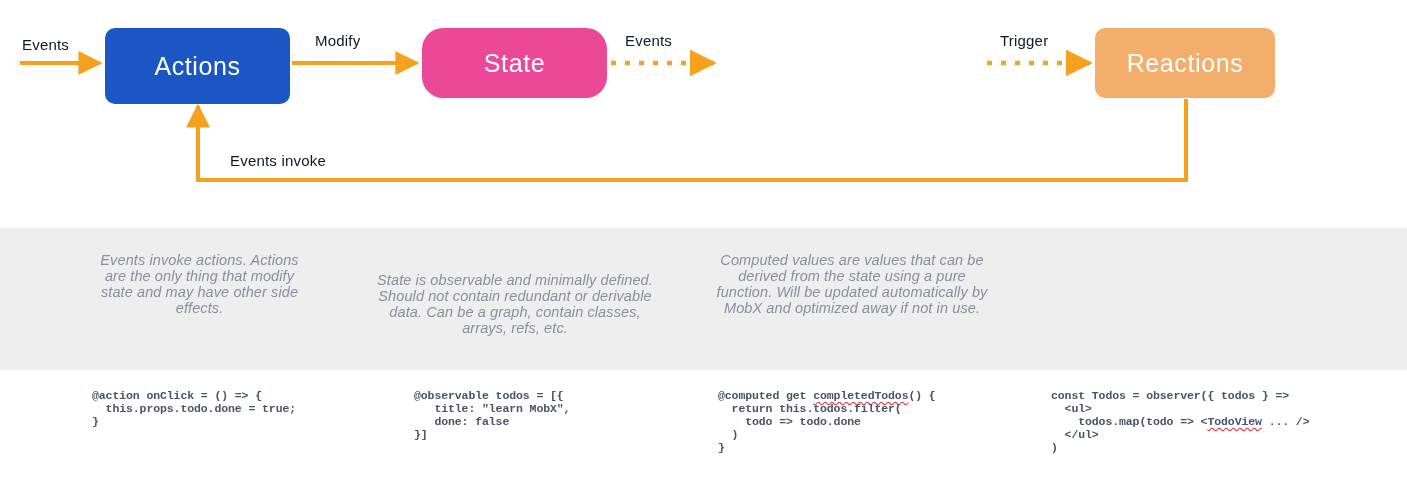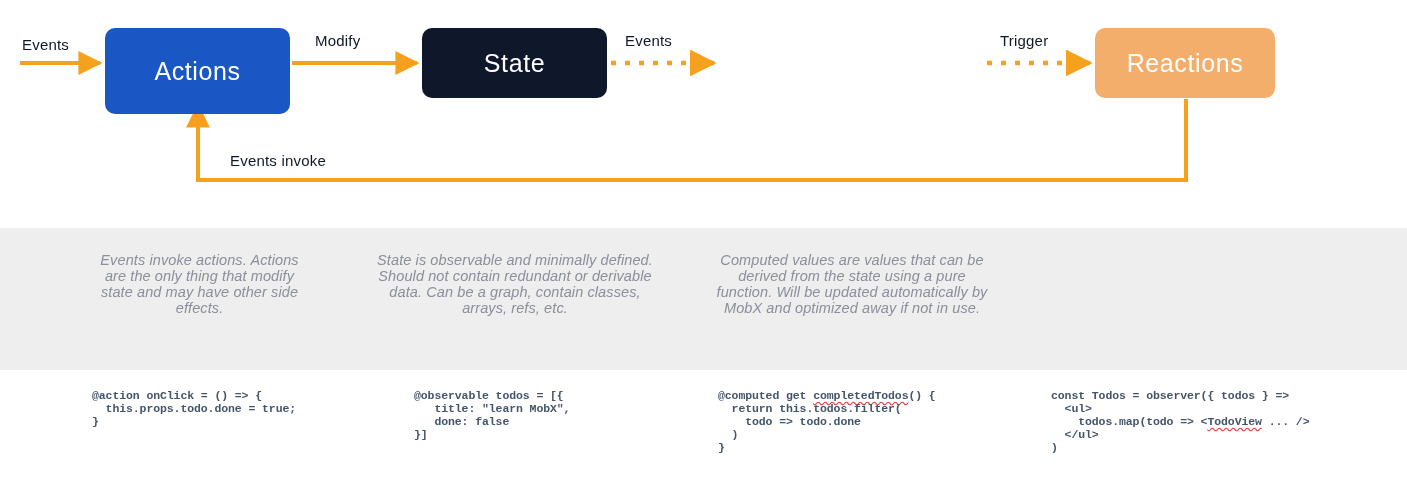--- a/index.html
+++ b/index.html
@@ -113,25 +113,25 @@
 
     <line x1="292" y1="63" x2="417" y2="63" stroke="#f5a11e" stroke-width="4" marker-end="url(#ah)"></line>
 
     <line x1="611" y1="63" x2="714" y2="63" stroke="#f5a11e" stroke-width="4.5" stroke-linecap="butt" stroke-dasharray="5 9" marker-end="url(#ah)"></line>
 
     <line x1="987" y1="63" x2="1090" y2="63" stroke="#f5a11e" stroke-width="4.5" stroke-linecap="butt" stroke-dasharray="5 9" marker-end="url(#ah)"></line>
 
     <path d="M 1186 99 L 1186 180 L 198 180 L 198 106" fill="none" stroke="#f5a11e" stroke-width="4" stroke-linejoin="miter" marker-end="url(#ah-up)"></path>
   </svg>
 
-  <div class="node-box" style="left:105px; top:28px; width:185px; height:86px; background:#1a56c4;">
+  <div class="node-box" style="left:105px; top:28px; width:185px; height:76px; background:#1a56c4;">
     <span class="node-label">Actions</span>
   </div>
 
-  <div class="node-box" style="left:422px; top:28px; width:185px; height:70px; background:#0f172a;">
+  <div class="node-box" style="left:422px; top:28px; width:185px; height:70px; background:#ec4899;border-radius:21px;">
     <span class="node-label">State</span>
   </div>
 
 
   <div class="node-box" style="left:1095px; top:28px; width:180px; height:70px; background:#f2ae6a;">
     <span class="node-label">Reactions</span>
   </div>
 
   <div class="edge-label" style="left:22px; top:36px;">Events</div>
 
@@ -139,21 +139,21 @@
 
   <div class="edge-label" style="left:625px; top:32px;">Events</div>
 
   <div class="edge-label" style="left:1000px; top:32px;">Trigger</div>
 
   <div class="edge-label" style="left:214px; top:152px;margin-left:16px;">Events invoke</div>
 
   <div id="desc-band">
     <div class="desc-col" style="left:97px; width:205px;">Events invoke actions. Actions are the only thing that modify state and may have other side effects.</div>
 
-    <div class="desc-col" style="left:375px; width:280px;">State is observable and minimally defined. Should not contain redundant or derivable data. Can be a graph, contain classes, arrays, refs, etc.</div>
+    <div class="desc-col" style="left:375px; width:280px;margin-top:20px;">State is observable and minimally defined. Should not contain redundant or derivable data. Can be a graph, contain classes, arrays, refs, etc.</div>
 
     <div class="desc-col" style="left:712px; width:280px;">Computed values are values that can be derived from the state using a pure function. Will be updated automatically by MobX and optimized away if not in use.</div>
 
   </div>
 
   <div class="code-col" style="left:92px; top:389px;">@action onClick = () =&gt; {
   this.props.todo.done = true;
 }</div>
 
   <div class="code-col" style="left:414px; top:389px;">@observable todos = [{

